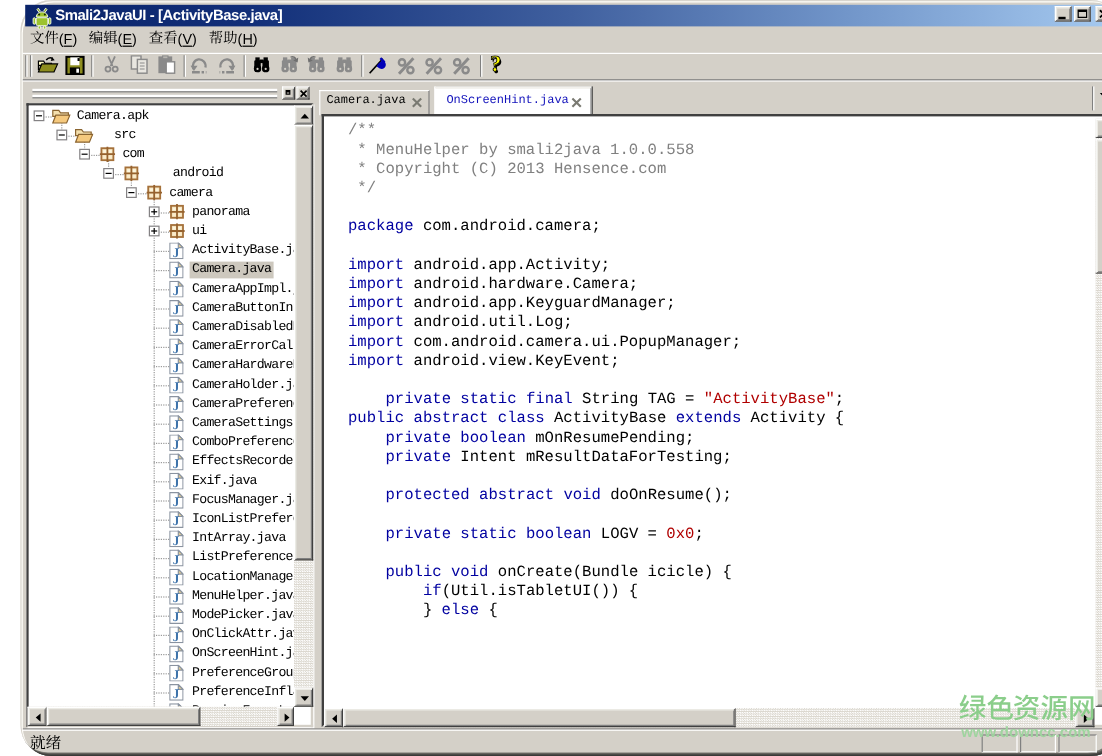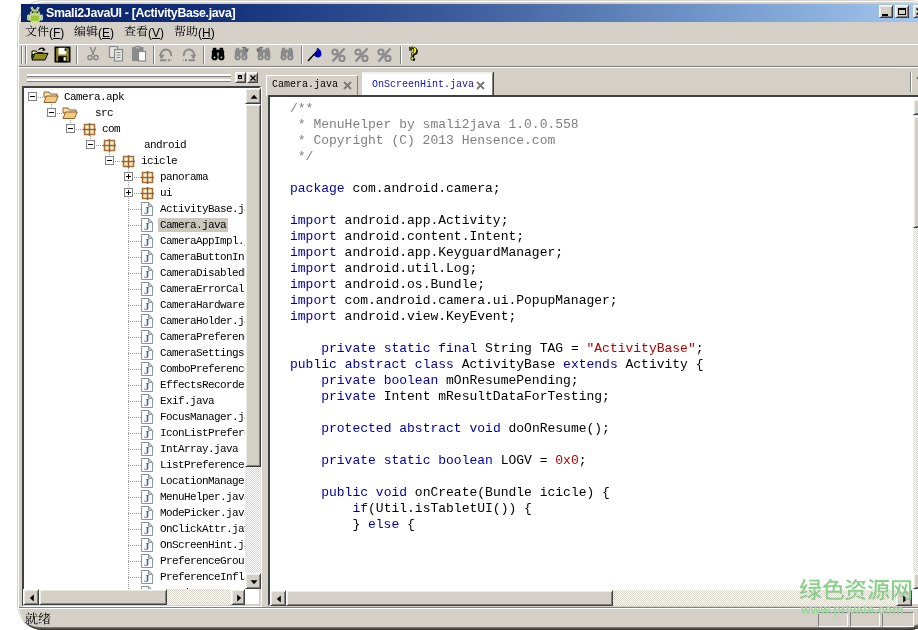--- a/index.html
+++ b/index.html
@@ -268,21 +268,21 @@
       <div style="position:absolute;left:81px;top:68px;width:9px;height:9px;background:#fff;border:1px solid #848284;"></div>
       <div style="position:absolute;left:83px;top:72px;width:5px;height:1px;background:#000;"></div>
       <div style="position:absolute;left:98px;top:66px;width:13px;height:13px;"><svg width="13" height="13" viewBox="0 0 13 13">
 <rect x="1.5" y="1.5" width="10" height="10" fill="#f5e3bd" stroke="#a5713a" stroke-width="1.5"></rect>
 <path d="M6.5 0 V13 M0 6.5 H13" stroke="#96622e" stroke-width="1.5"></path>
 <rect x="3" y="3" width="2.4" height="2.4" fill="#fdf6dd"></rect>
 <rect x="7.7" y="3" width="2.4" height="2.4" fill="#fdf6dd"></rect>
 <rect x="3" y="7.7" width="2.4" height="2.4" fill="#fbeccb"></rect>
 <rect x="7.7" y="7.7" width="2.4" height="2.4" fill="#fbeccb"></rect>
 </svg></div>
-      <div class="tt" style="position:absolute;left:115px;top:66px;padding:0 2px;">icicle</div>
+      <div class="tt" style="position:absolute;left:115px;top:66px;padding:0 2px;">camera</div>
       <div style="position:absolute;left:104px;top:89px;width:13px;height:1px;border-top:1px dotted #9a9a9a;"></div>
       <div style="position:absolute;left:100px;top:84px;width:9px;height:9px;background:#fff;border:1px solid #848284;"></div>
       <div style="position:absolute;left:102px;top:88px;width:5px;height:1px;background:#000;"></div>
       <div style="position:absolute;left:104px;top:86px;width:1px;height:5px;background:#000;"></div>
       <div style="position:absolute;left:117px;top:82px;width:13px;height:13px;"><svg width="13" height="13" viewBox="0 0 13 13">
 <rect x="1.5" y="1.5" width="10" height="10" fill="#f5e3bd" stroke="#a5713a" stroke-width="1.5"></rect>
 <path d="M6.5 0 V13 M0 6.5 H13" stroke="#96622e" stroke-width="1.5"></path>
 <rect x="3" y="3" width="2.4" height="2.4" fill="#fdf6dd"></rect>
 <rect x="7.7" y="3" width="2.4" height="2.4" fill="#fdf6dd"></rect>
 <rect x="3" y="7.7" width="2.4" height="2.4" fill="#fbeccb"></rect>
@@ -514,24 +514,23 @@
   <div id="codeview">
       <div style="position:absolute;left:20px;top:3px;">
         <div class="cl"><span class="c">/**</span></div>
         <div class="cl"><span class="c"> * MenuHelper by smali2java 1.0.0.558</span></div>
         <div class="cl"><span class="c"> * Copyright (C) 2013 Hensence.com</span></div>
         <div class="cl"><span class="c"> */</span></div>
         <div class="cl">&nbsp;</div>
         <div class="cl"><span class="k">package</span> com.android.camera;</div>
         <div class="cl">&nbsp;</div>
         <div class="cl"><span class="k">import</span> android.app.Activity;</div>
-        <div class="cl"><span class="k">import</span> android.content.Intent;</div>
+        <div class="cl"><span class="k">import</span> android.hardware.Camera;</div>
         <div class="cl"><span class="k">import</span> android.app.KeyguardManager;</div>
         <div class="cl"><span class="k">import</span> android.util.Log;</div>
-        <div class="cl"><span class="k">import</span> android.os.Bundle;</div>
         <div class="cl"><span class="k">import</span> com.android.camera.ui.PopupManager;</div>
         <div class="cl"><span class="k">import</span> android.view.KeyEvent;</div>
         <div class="cl">&nbsp;</div>
         <div class="cl">    <span class="k">private</span> <span class="k">static</span> <span class="k">final</span> String TAG = <span class="s">"ActivityBase"</span>;</div>
         <div class="cl"><span class="k">public</span> <span class="k">abstract</span> <span class="k">class</span> ActivityBase <span class="k">extends</span> Activity {</div>
         <div class="cl">    <span class="k">private</span> <span class="k">boolean</span> mOnResumePending;</div>
         <div class="cl">    <span class="k">private</span> Intent mResultDataForTesting;</div>
         <div class="cl">&nbsp;</div>
         <div class="cl">    <span class="k">protected</span> <span class="k">abstract</span> <span class="k">void</span> doOnResume();</div>
         <div class="cl">&nbsp;</div>
@@ -581,13 +580,13 @@
     </svg>
     <svg style="position:absolute;left:827.4px;top:578px;" width="23" height="23" viewBox="0 -880 1000 1000">
       <path fill="#8bce8b" transform="scale(1,-1)" d="M79 748C151 721 241 673 285 638L335 711C288 745 196 788 127 813ZM47 504 75 417C156 445 258 480 354 513L339 595C230 560 121 525 47 504ZM174 373V95H267V286H741V104H839V373ZM460 258C431 111 361 30 42 -8C58 -27 78 -64 84 -86C428 -38 519 69 553 258ZM512 63C635 25 800 -38 883 -81L940 -4C853 38 685 97 565 131ZM475 839C451 768 401 686 321 626C341 615 372 587 387 566C430 602 465 641 493 683H593C564 586 503 499 328 452C347 436 369 404 378 383C514 425 593 489 640 566C701 484 790 424 898 392C910 415 934 449 954 466C830 493 728 557 675 642L688 683H813C801 652 787 623 776 601L858 579C883 621 911 684 935 741L866 758L850 755H535C546 778 556 802 565 826Z"></path>
     </svg>
     <svg style="position:absolute;left:850.1px;top:578px;" width="23" height="23" viewBox="0 -880 1000 1000">
       <path fill="#8bce8b" transform="scale(1,-1)" d="M559 397H832V323H559ZM559 536H832V463H559ZM502 204C475 139 432 68 390 20C411 9 447 -13 464 -27C505 25 554 107 586 180ZM786 181C822 118 867 33 887 -18L975 21C952 70 905 152 868 213ZM82 768C135 734 211 686 247 656L304 732C266 760 190 805 137 834ZM33 498C88 467 163 421 200 393L256 469C217 496 141 538 88 565ZM51 -19 136 -71C183 25 235 146 275 253L198 305C154 190 94 59 51 -19ZM335 794V518C335 354 324 127 211 -32C234 -42 274 -67 291 -82C410 85 427 342 427 518V708H954V794ZM647 702C641 674 629 637 619 606H475V252H646V12C646 1 642 -3 629 -3C617 -3 575 -4 533 -2C543 -26 554 -60 558 -83C623 -84 667 -83 698 -70C729 -57 736 -34 736 9V252H920V606H712L752 682Z"></path>
     </svg>
     <svg style="position:absolute;left:872.8px;top:578px;" width="23" height="23" viewBox="0 -880 1000 1000">
       <path fill="#8bce8b" transform="scale(1,-1)" d="M83 786V-82H178V87C199 74 233 51 246 38C304 99 349 176 386 266C413 226 437 189 455 158L514 222C491 261 457 309 419 361C444 443 463 533 478 630L392 639C383 571 371 505 356 444C320 489 282 534 247 574L192 519C236 468 283 407 327 348C292 246 244 159 178 95V696H825V36C825 18 817 12 798 11C778 10 709 9 644 13C658 -12 675 -56 680 -82C773 -82 831 -80 868 -65C906 -49 920 -21 920 35V786ZM478 519C522 468 568 409 609 349C572 239 520 148 447 82C468 70 506 44 521 30C581 92 629 170 666 262C695 214 720 168 737 130L801 188C778 237 743 297 700 360C725 441 743 531 757 628L672 637C663 570 652 507 637 447C605 490 570 532 536 570Z"></path>
     </svg>
-    <div style="position:absolute;left:784px;top:603px;font-family:'Liberation Sans';font-weight:bold;font-size:12.5px;letter-spacing:0px;color:#9fd49f;">www.private.com</div>
+    <div style="position:absolute;left:784px;top:603px;font-family:'Liberation Sans';font-weight:bold;font-size:12.5px;letter-spacing:0px;color:#9fd49f;">www.downcc.com</div>
 </div>
 </body></html>

